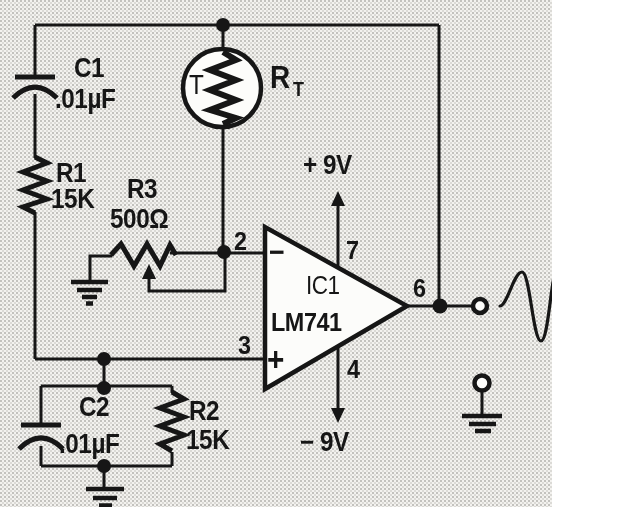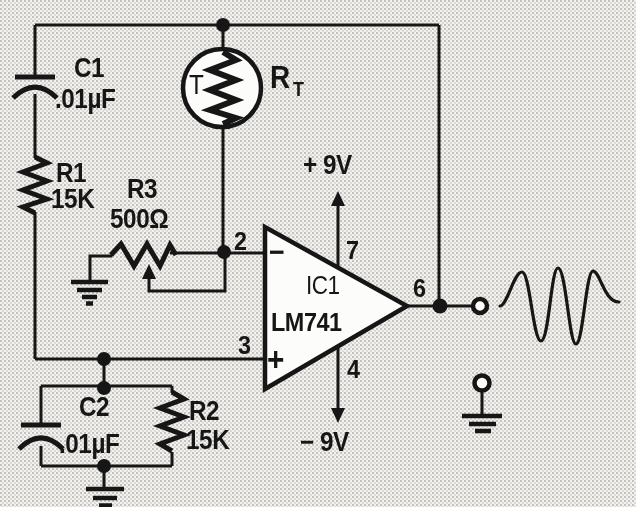--- a/index.html
+++ b/index.html
@@ -1,18 +1,18 @@
 <!DOCTYPE html>
 <html><head>
 <meta charset="utf-8">
 <style>
   html,body{margin:0;padding:0;}
   #canvas{
     position:relative;
-    width:636px;height:507px;
+    width:552px;height:507px;
     overflow:hidden;
     background-color:#f3f2ef;
     background-image:
       radial-gradient(circle at 1px 1px, #c3c2be 1.05px, transparent 1.45px),
       radial-gradient(circle at 1px 1px, #dbdad6 1.05px, transparent 1.45px);
     background-size:4px 4px,4px 4px;
     background-position:0 0,2px 2px;
     font-family:"Liberation Sans",sans-serif;
   }
   #art{position:absolute;left:0;top:0;}

